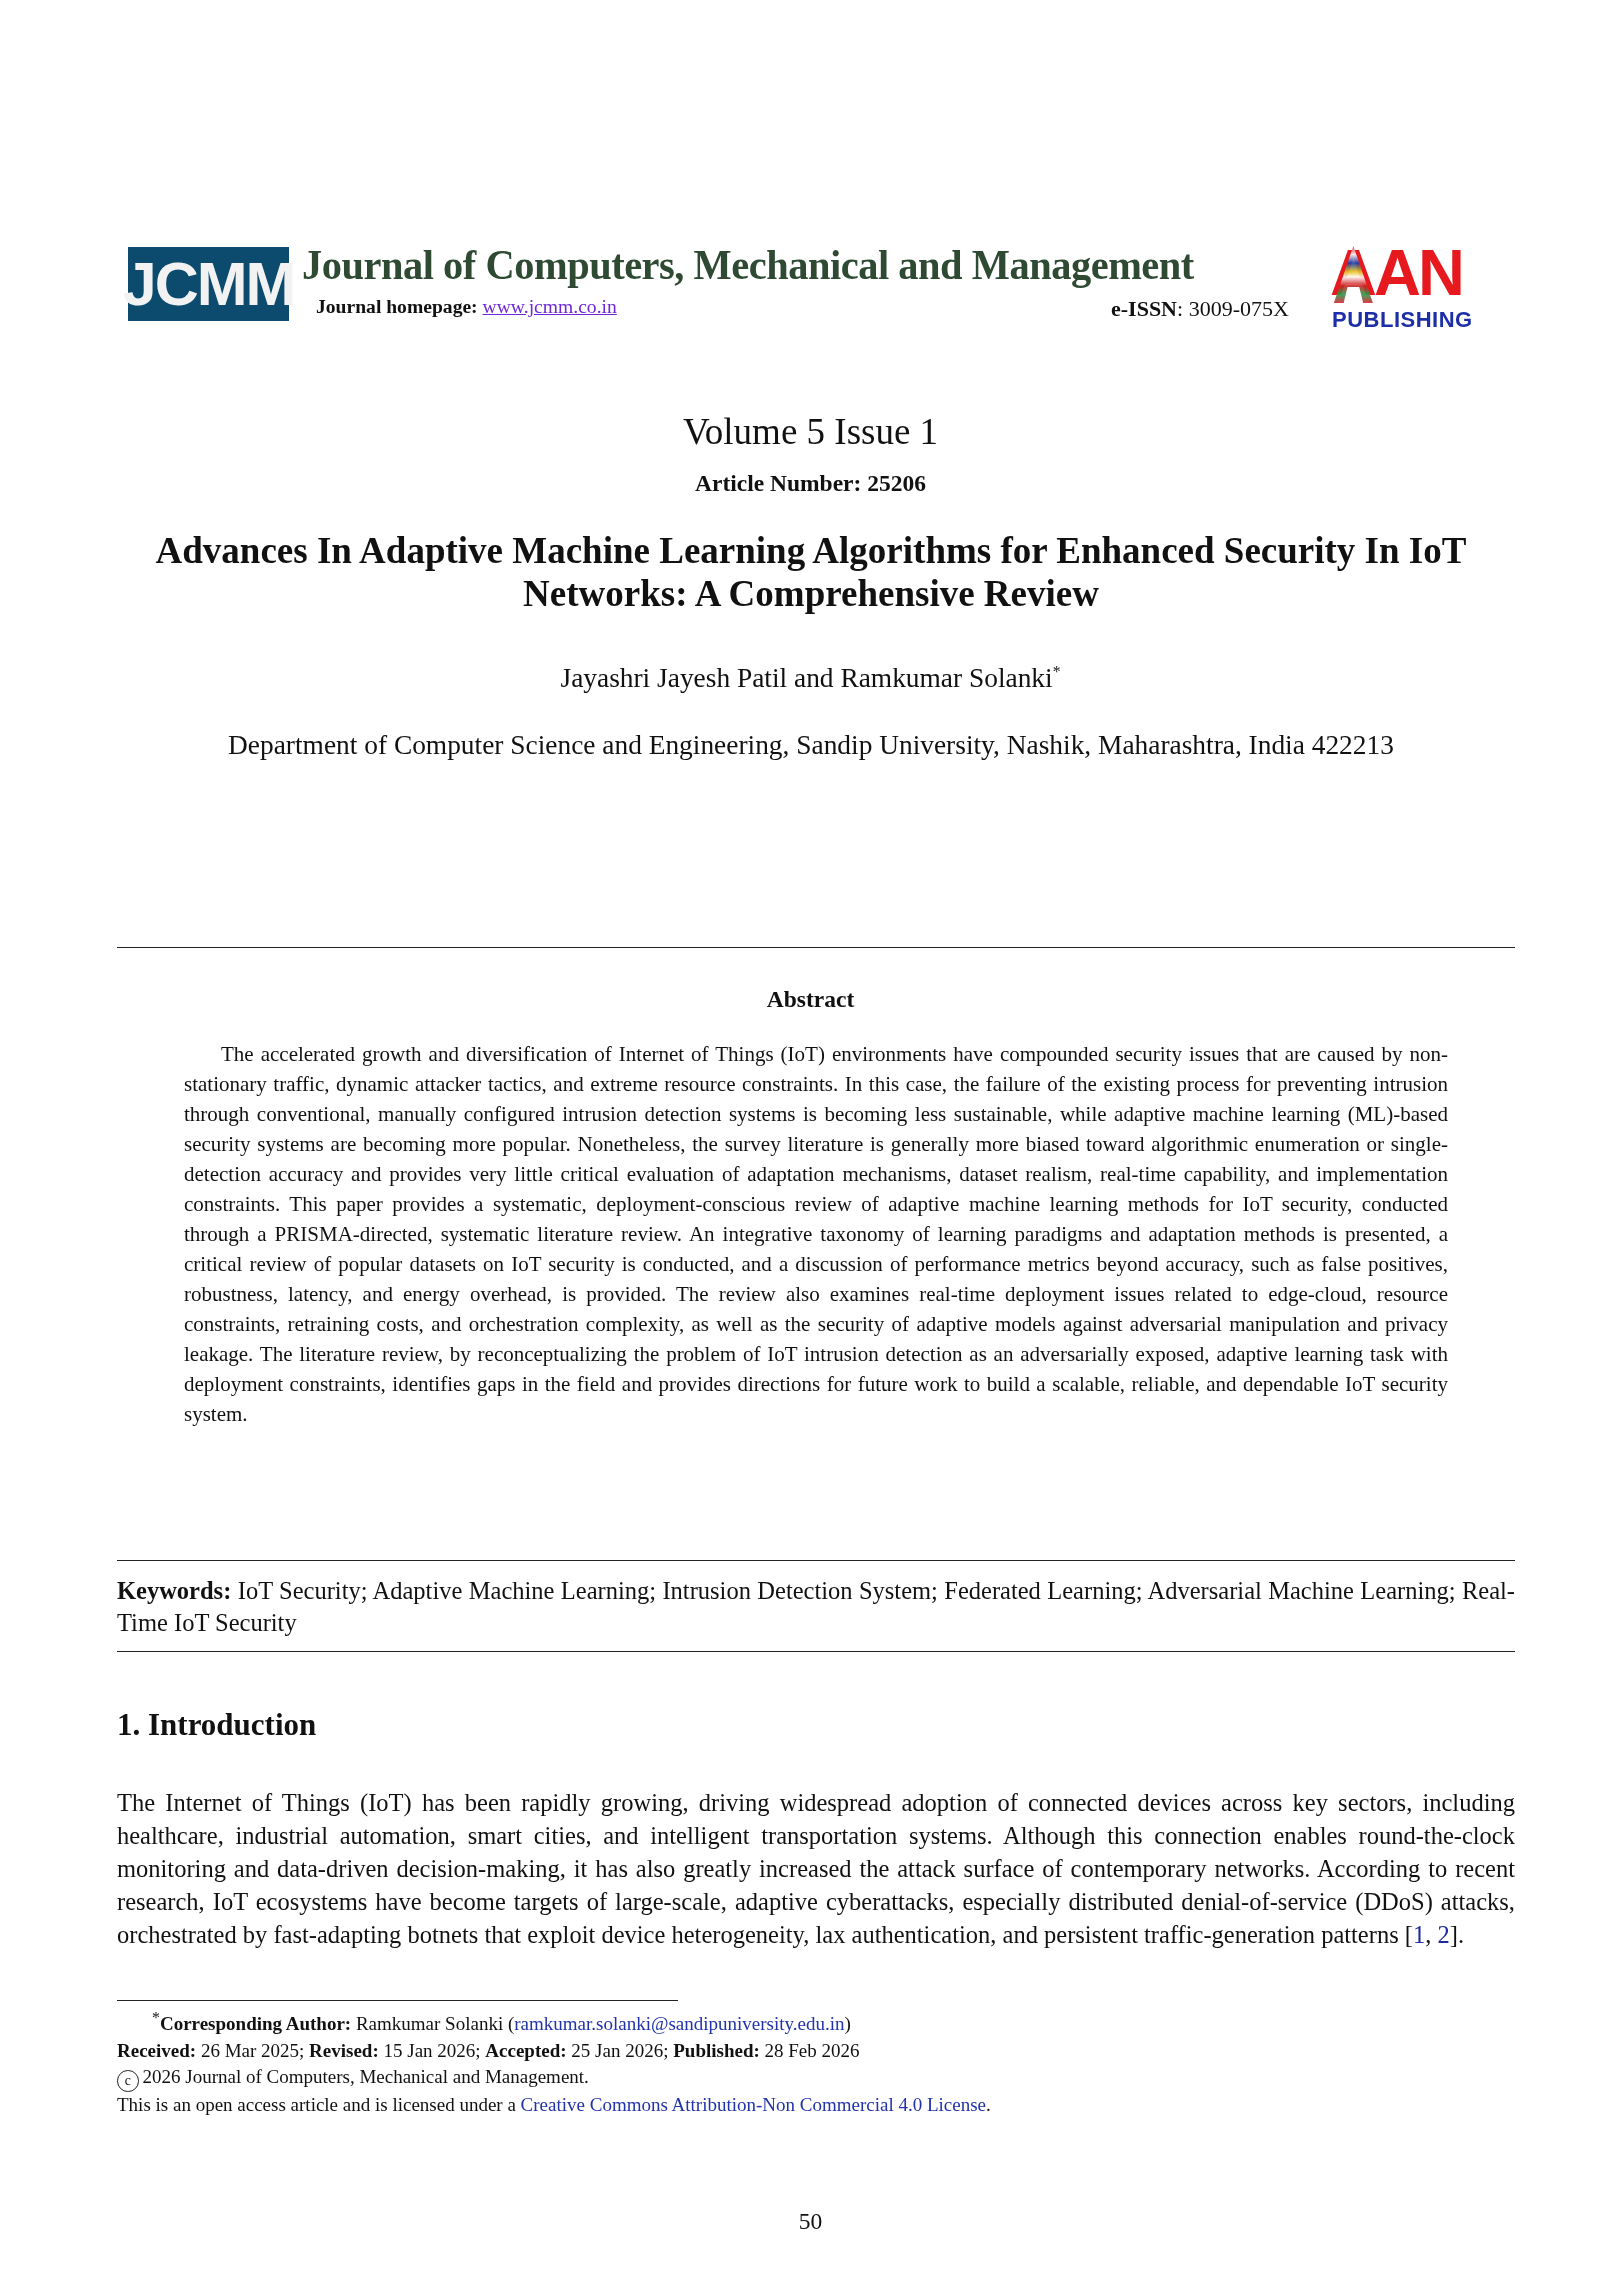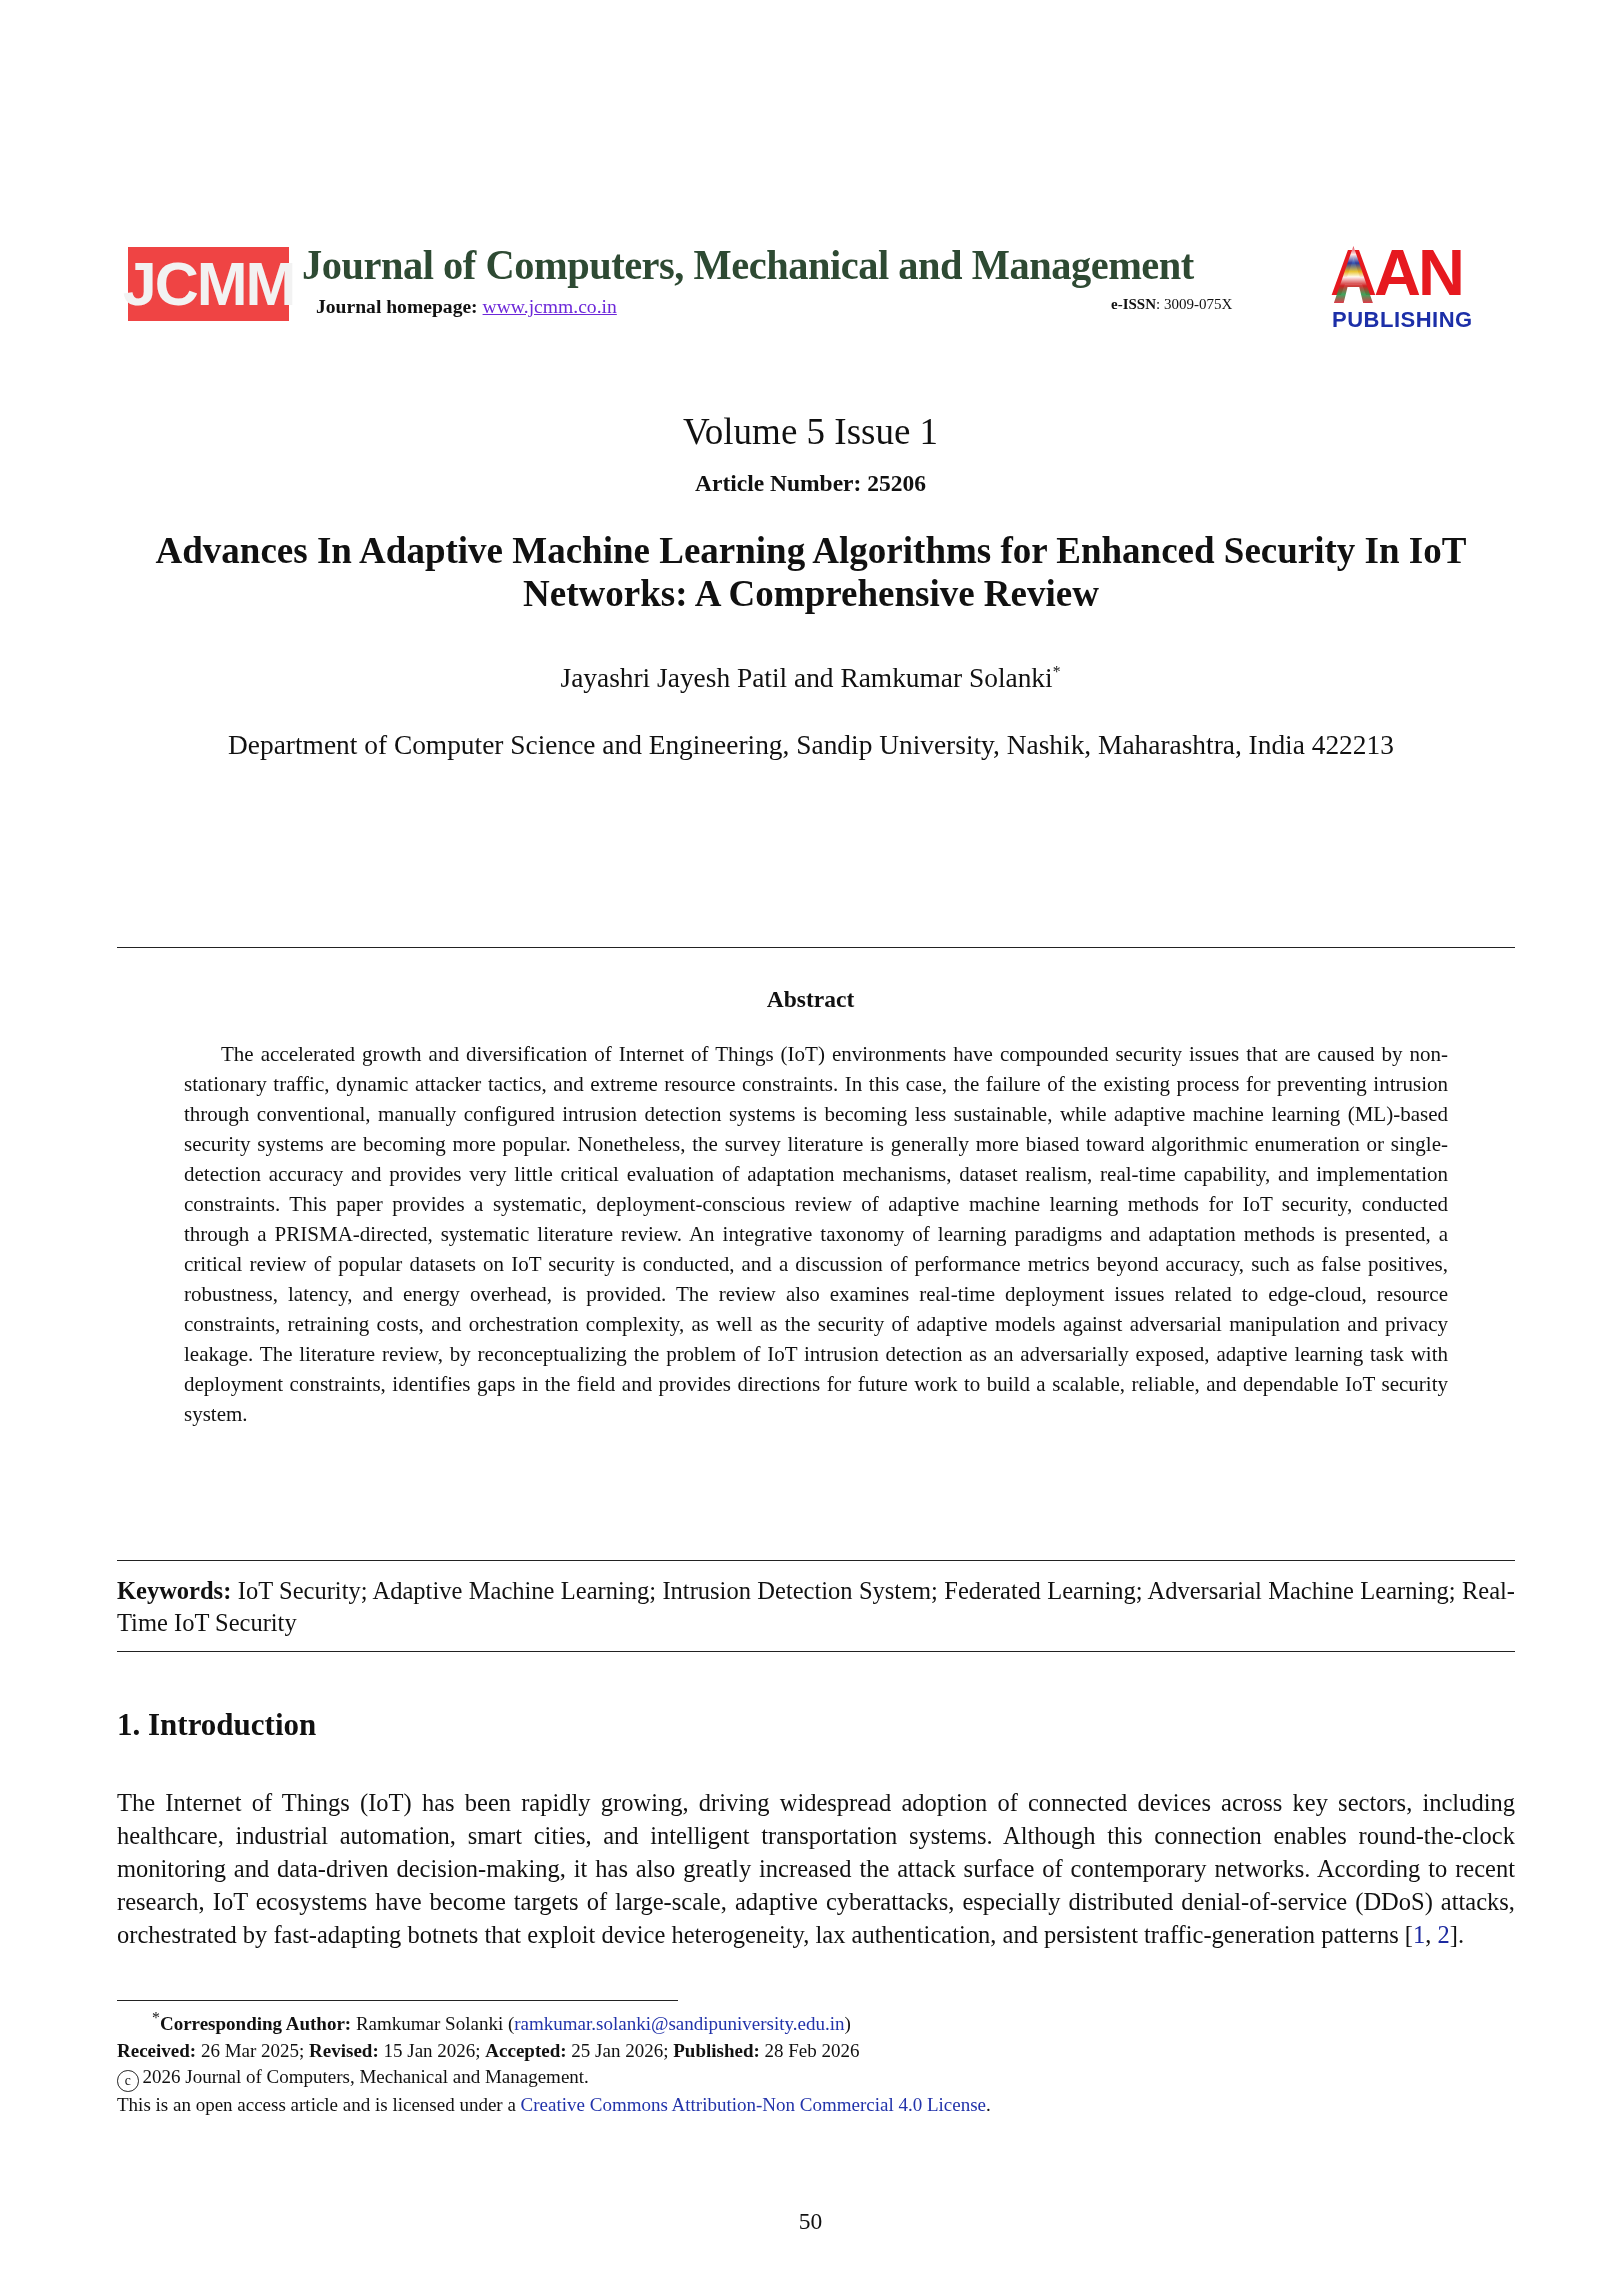--- a/index.html
+++ b/index.html
@@ -1,29 +1,29 @@
 <!DOCTYPE html>
 <html><head>
 <meta charset="utf-8">
 <style>
   html, body { margin: 0; padding: 0; background: #ffffff; }
   body { width: 1621px; height: 2293px; position: relative; overflow: hidden;
          font-family: "Liberation Serif", "DejaVu Serif", serif; color: #111; }
   .abs { position: absolute; }
 
   
-  .logo-jcmm { left: 128px; top: 247px; width: 161px; height: 74px; background: #ef4444;
+  .logo-jcmm { left: 128px; top: 247px; width: 161px; height: 74px; background: #0c4a6e;
                color: #f2f2f2; font-family: "Liberation Sans", sans-serif; font-weight: 700;
                font-size: 61px; letter-spacing: -2px; display: flex; align-items: center;
                justify-content: center; line-height: 1; }
   .journal-title { left: 302px; top: 240px; font-family: "Liberation Serif", serif; font-weight: 700;
                    font-size: 43px; color: #2e4a33; letter-spacing: -0.5px; white-space: nowrap; transform: scaleX(0.94); transform-origin: left; }
   .homepage { left: 316px; top: 296px; font-size: 19.6px; font-weight: 700; white-space: nowrap; }
   .homepage a { color: #6d28d9; font-weight: 400; text-decoration: underline; }
-  .eissn { left: 1111px; top: 296px; font-size: 15px; white-space: nowrap; }
+  .eissn { left: 1111px; top: 296px; font-size: 22px; white-space: nowrap; }
   .eissn b { font-weight: 700; }
   .logo-aan { left: 1330px; top: 240px; width: 176px; height: 88px; }
   .aan-letters { position: absolute; left: 0; top: 0; font-family: "Liberation Sans", sans-serif;
                  font-weight: 700; font-size: 65px; color: #e6191f; letter-spacing: -2.9px; line-height: 1; }
   .aan-flag { position: absolute; left: 3.9px; top: 5.9px; width: 39px; height: 57px;
               background: linear-gradient(180deg,#d23 0%,#fff 15%,#1a3ea8 30%,#e8c020 45%,#fff 55%,#c22 70%,#2a9a4a 85%,#d23 100%);
               clip-path: polygon(50% 0,100% 100%,75% 100%,65% 72%,35% 72%,25% 100%,0 100%); opacity: 0.9; }
   .aan-pub { position: absolute; left: 2px; top: 67px; font-family: "Liberation Sans", sans-serif; font-weight: 700;
              font-size: 22px; color: #1c2fa8; letter-spacing: 0.5px; }
 

